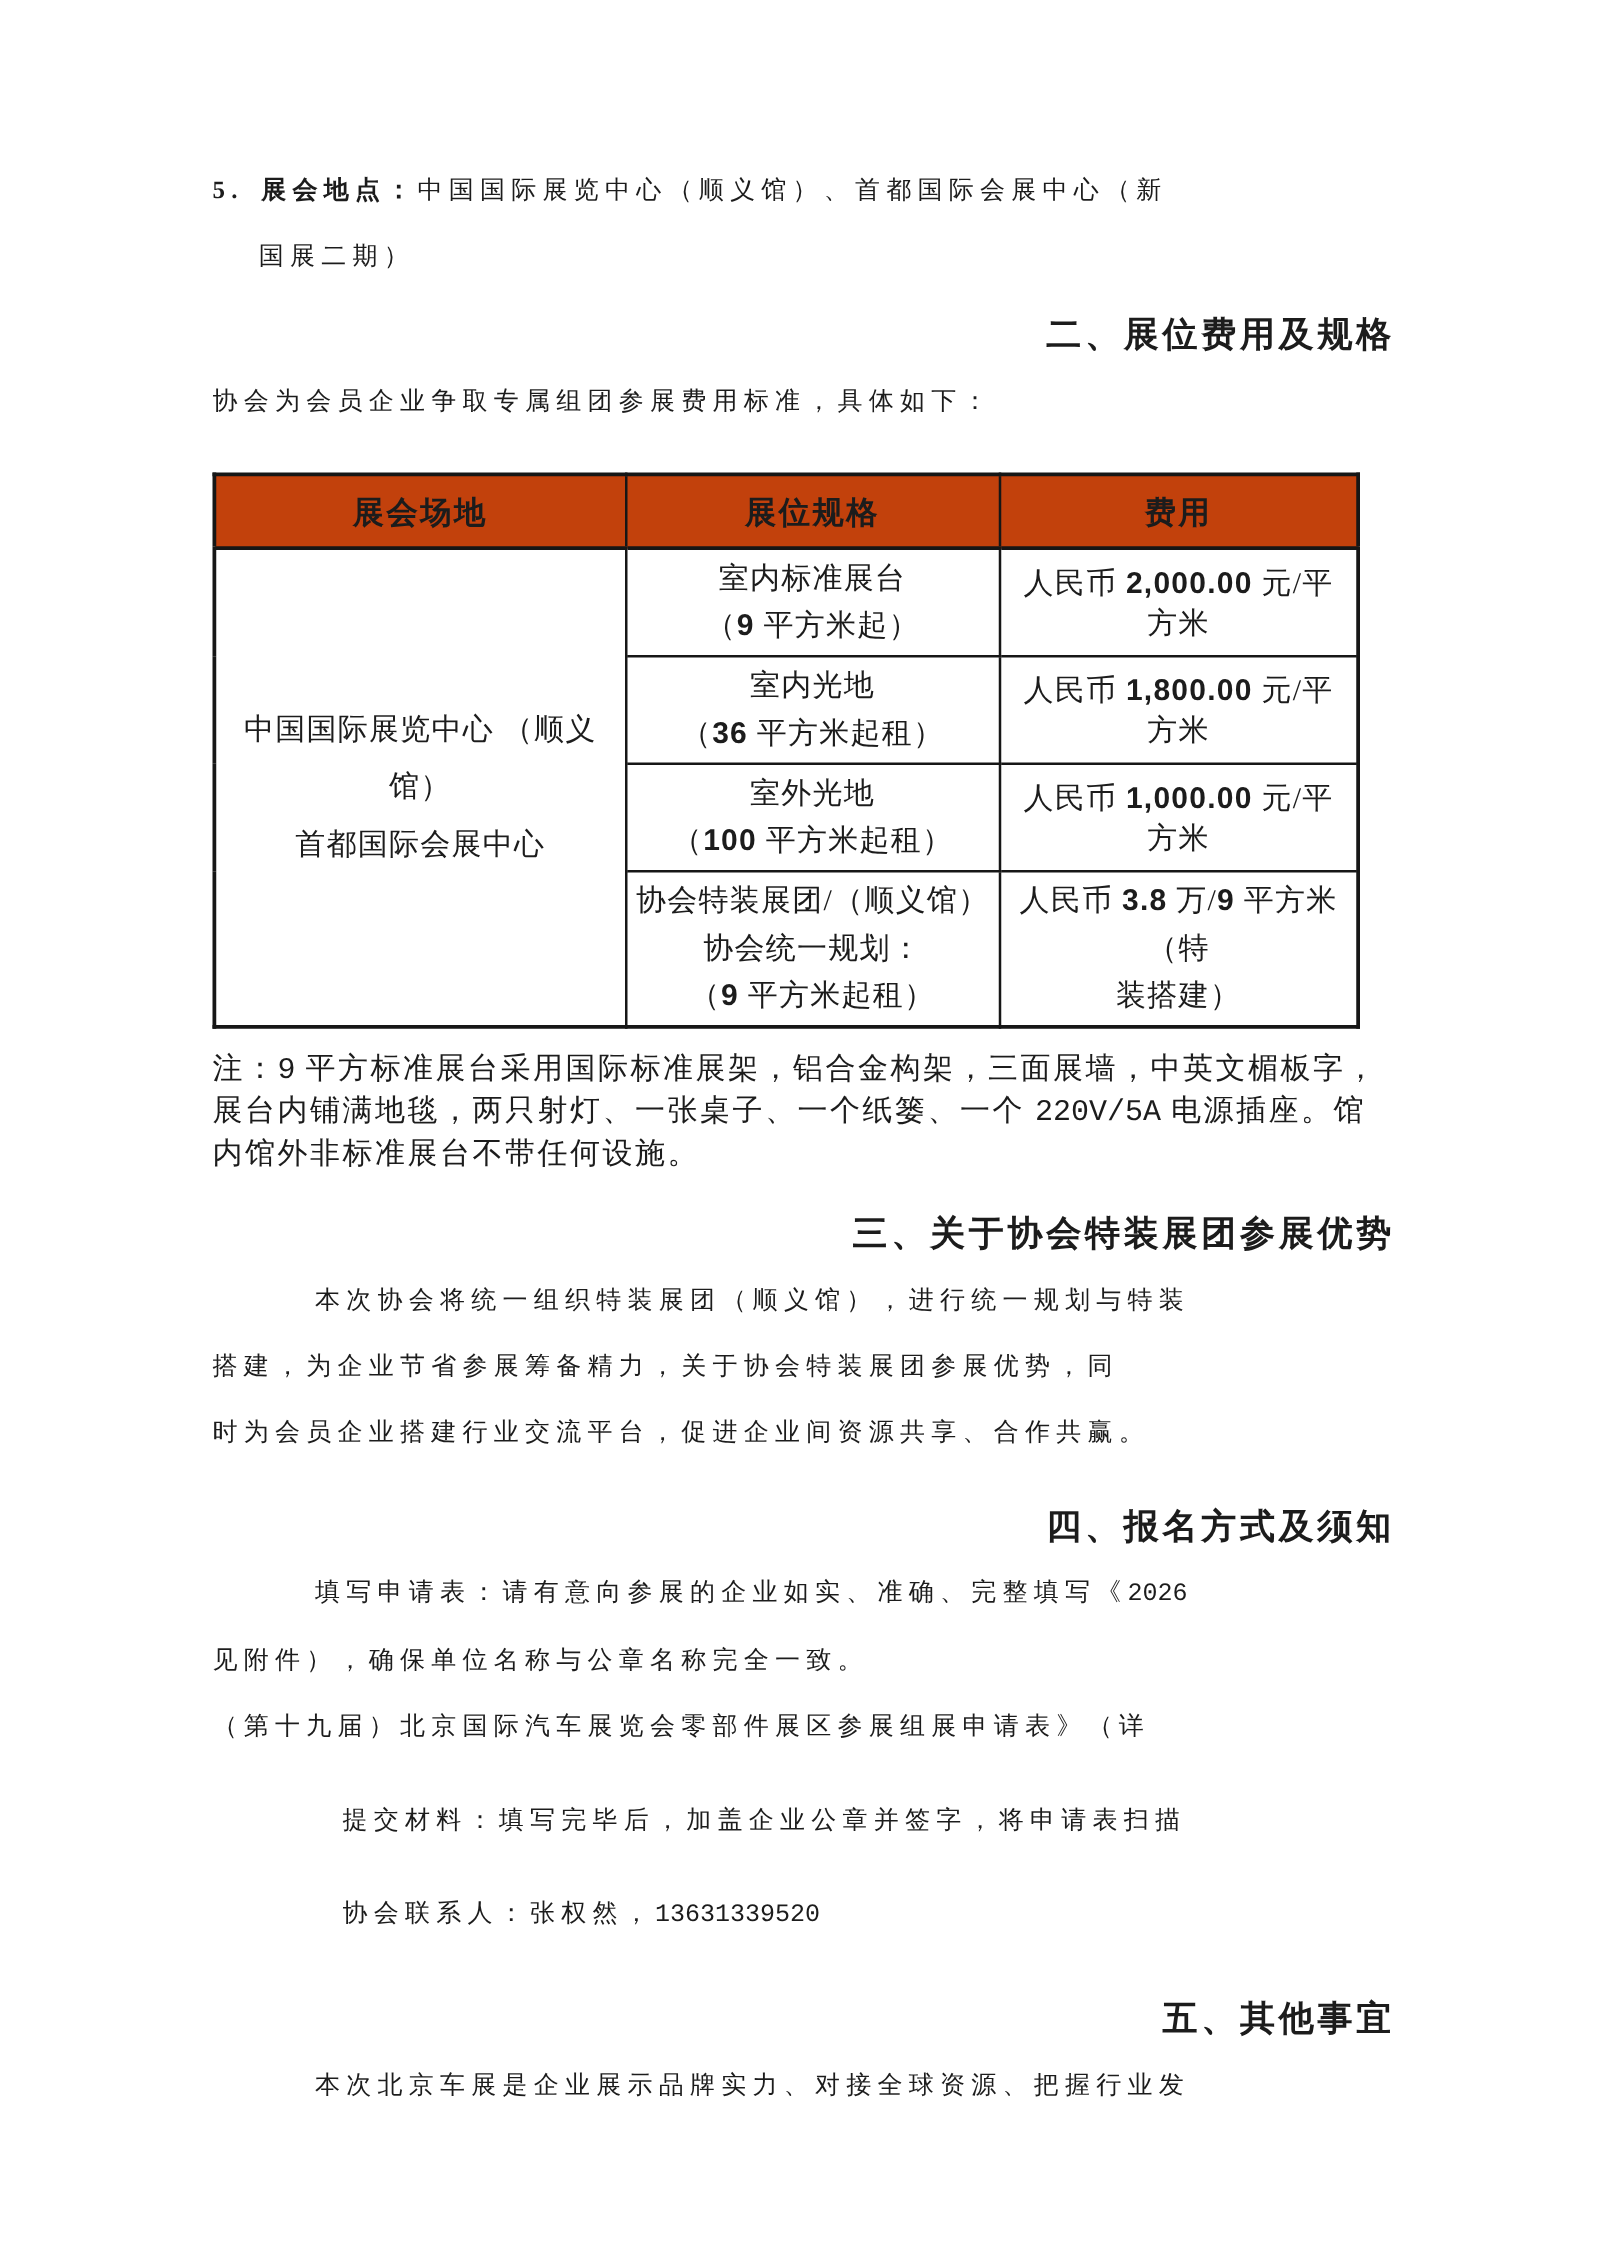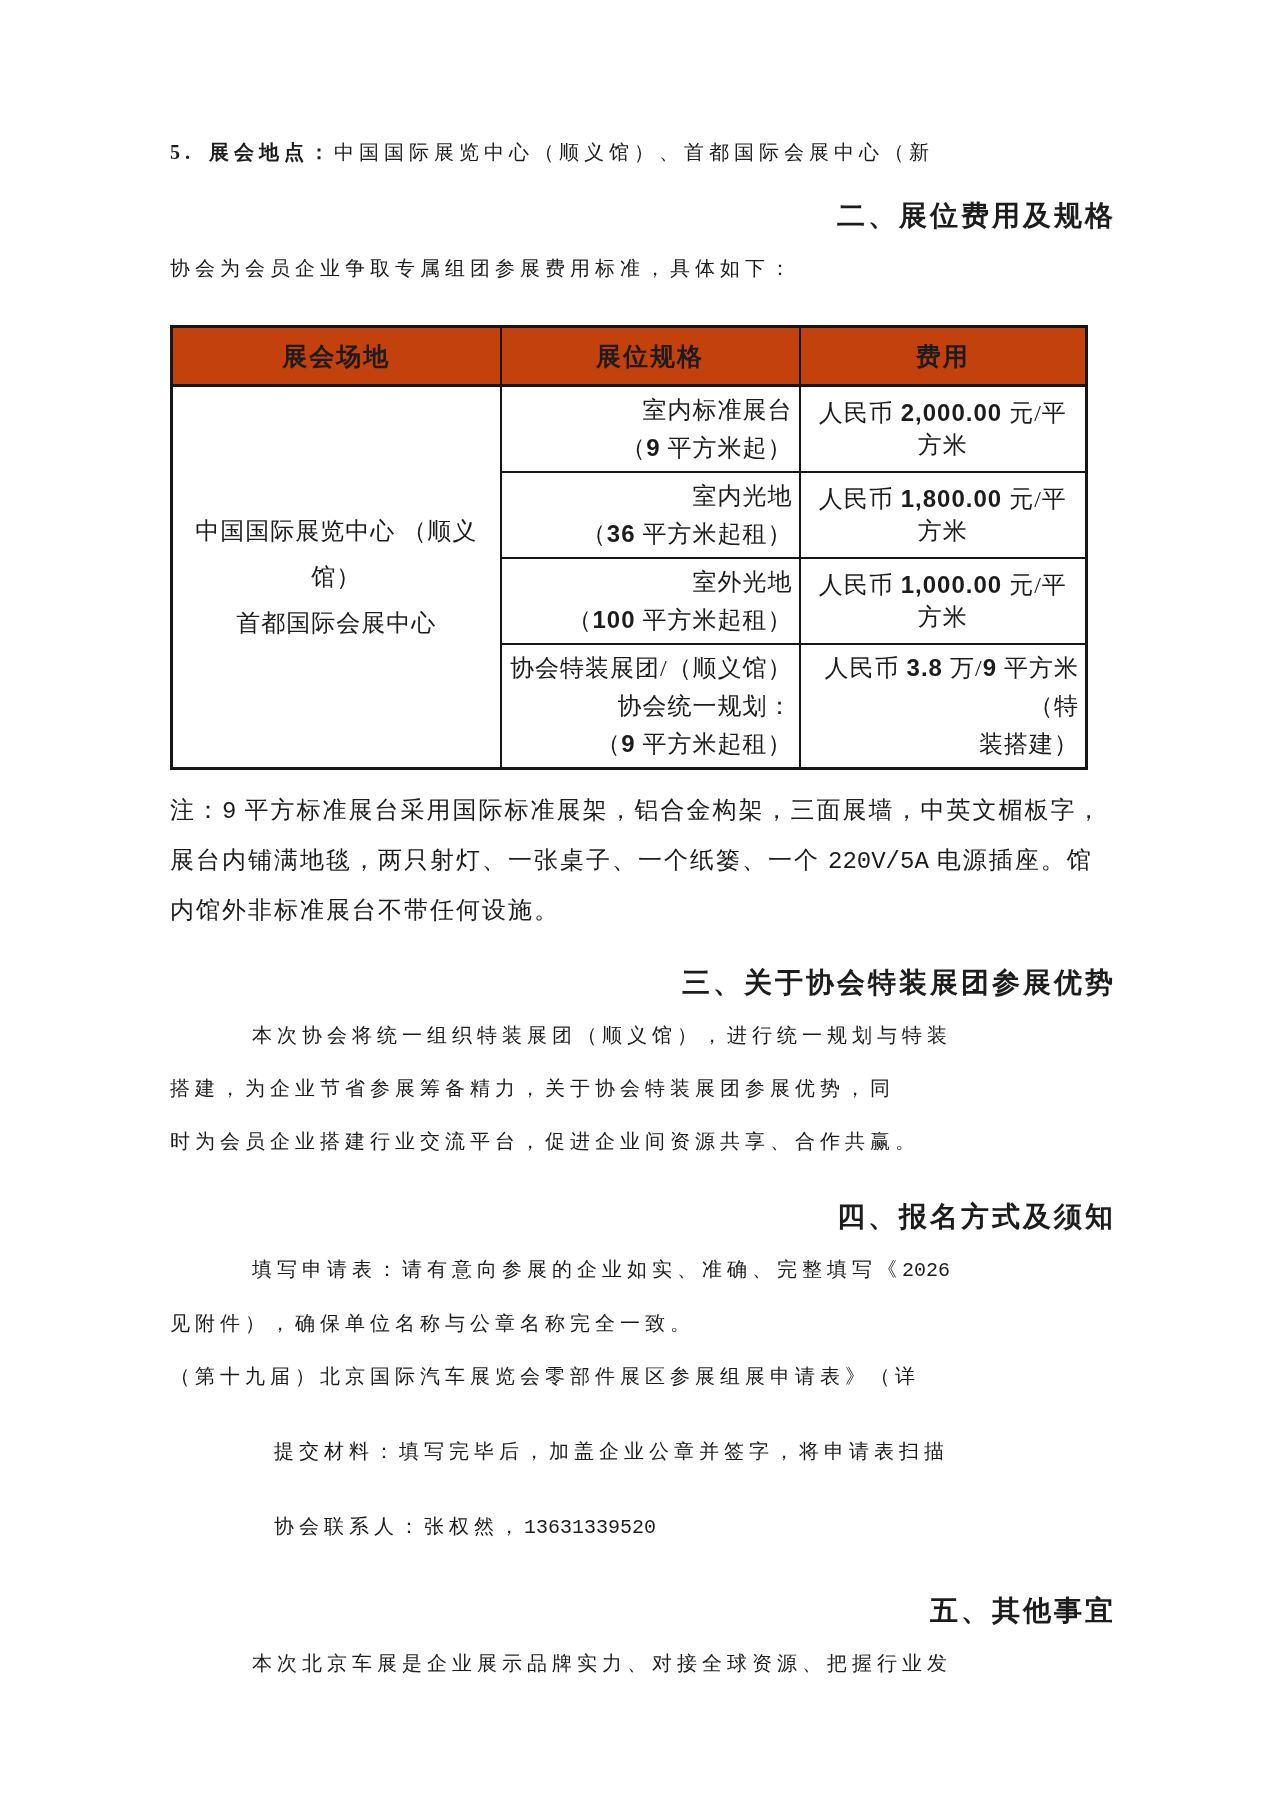--- a/index.html
+++ b/index.html
@@ -69,42 +69,43 @@
     vertical-align: middle;
     font-size: 24px;
     letter-spacing: 1px;
     padding: 4px 6px;
   }
   .col-venue { width: 328px; }
   .col-spec  { width: 298px; }
   .col-fee   { width: 286px; }
   .row-std   { height: 80px; }
   .row-last  { height: 110px; }
-  .cell-line { line-height: 38px; text-align: right; }
+  .cell-line { line-height: 38px; }
   .venue-line { line-height: 46px; }
 
   
   .noteline {
     font-size: 24px;
-    line-height: 48px;
+    line-height: 32px;
     letter-spacing: 2px;
     white-space: nowrap;
   }
   .note-block { margin-top: 16px; }
 </style>
 </head>
 <body>
 
 <div class="page">
   <div class="content">
 
     <div>
       <div class="bodyline">
         <span class="bold">5.</span><span style="display:inline-block;width:14px"></span><span class="bold">展会地点：</span><span>中国国际展览中心（顺义馆）、首都国际会展中心（新</span>
       </div>
+      <div class="bodyline hang">国展二期）</div>
     </div>
 
     <div class="heading gap-sm">二、展位费用及规格</div>
     <div class="bodyline">协会为会员企业争取专属组团参展费用标准，具体如下：</div>
 
     <table class="fee-table">
       <colgroup>
         <col class="col-venue">
           <col class="col-spec">
           <col class="col-fee">

